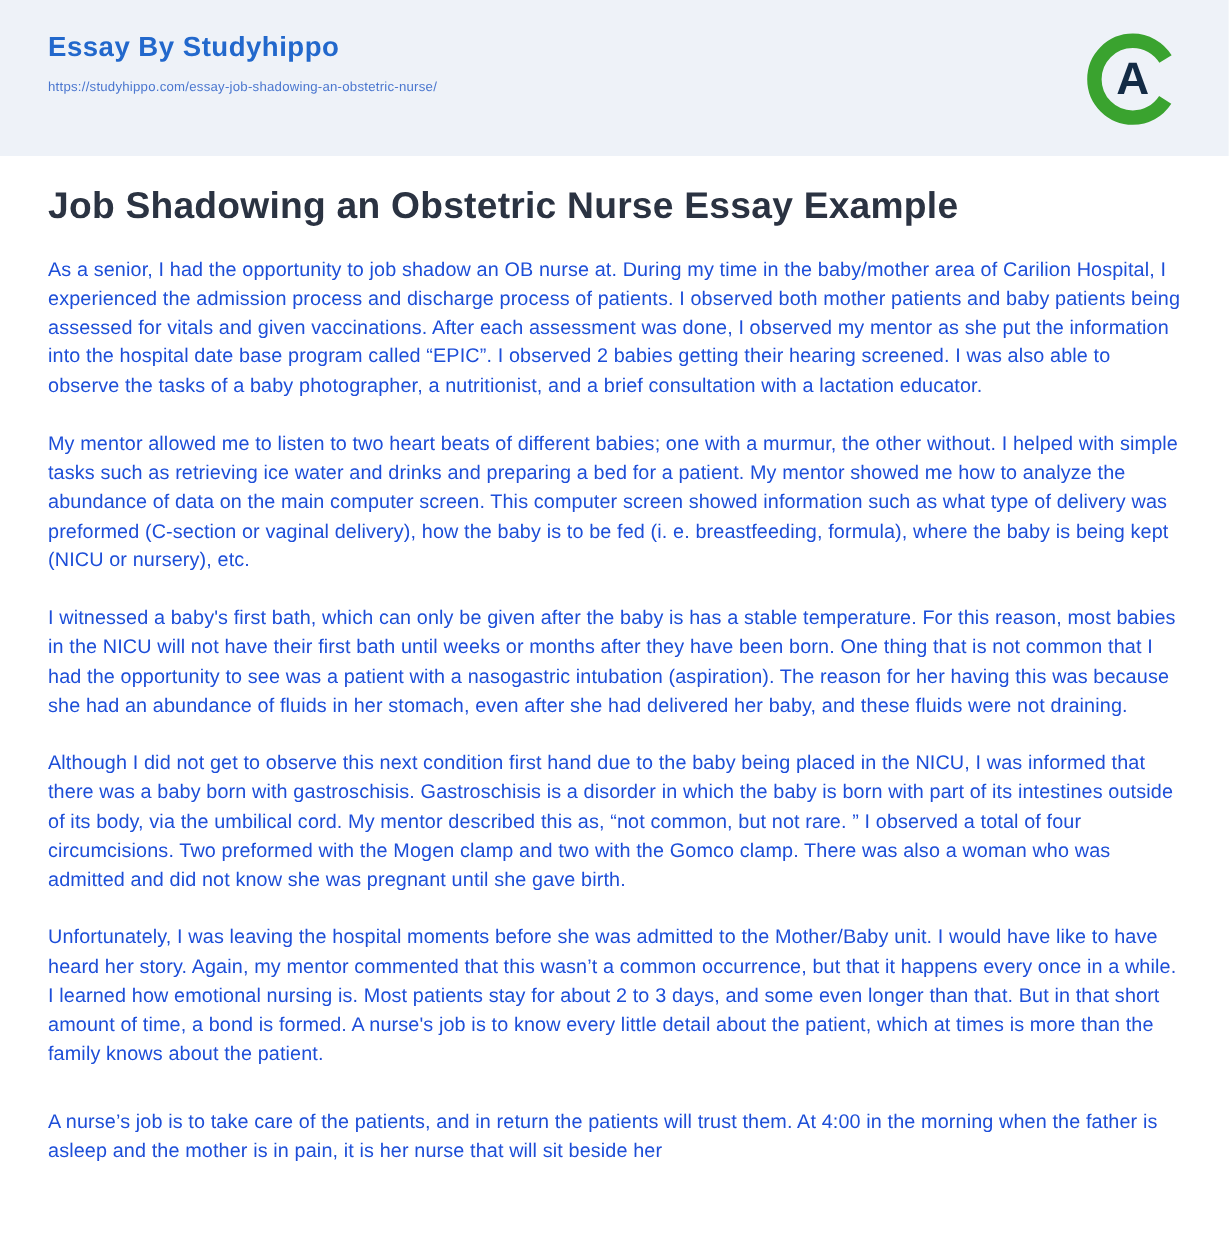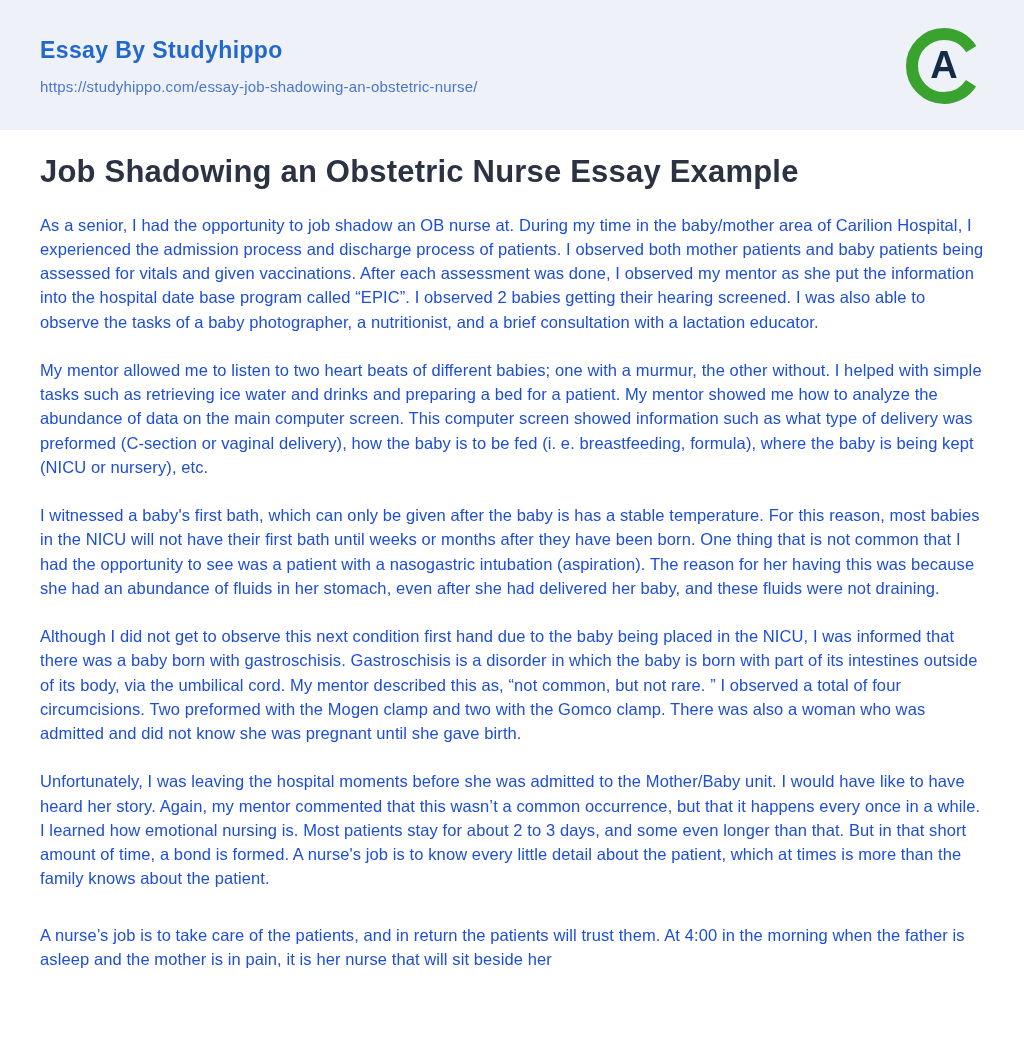--- a/index.html
+++ b/index.html
@@ -13,33 +13,32 @@
     width: 1024px;
     min-height: 1037px;
     margin: 0 auto;
     background: #ffffff;
   }
   
   .site-header {
     background: #eef2f8;
     padding: 26px 40px 24px 40px;
     display: flex;
-    align-items: center;
     justify-content: space-between;
   }
   .header-text { display: flex; flex-direction: column; }
   .site-title {
     margin: 0 0 14px 0;
     font-size: 23px;
     font-weight: 700;
     letter-spacing: 0.4px;
     color: #2268cc;
   }
   .essay-url {
-    font-size: 15px;
+    font-size: 11px;
     color: #4a76cf;
     text-decoration: none;
     letter-spacing: 0.2px;
     cursor: pointer;
   }
   .logo {
     width: 80px;
     height: 80px;
     position: relative;
     flex: 0 0 auto;

